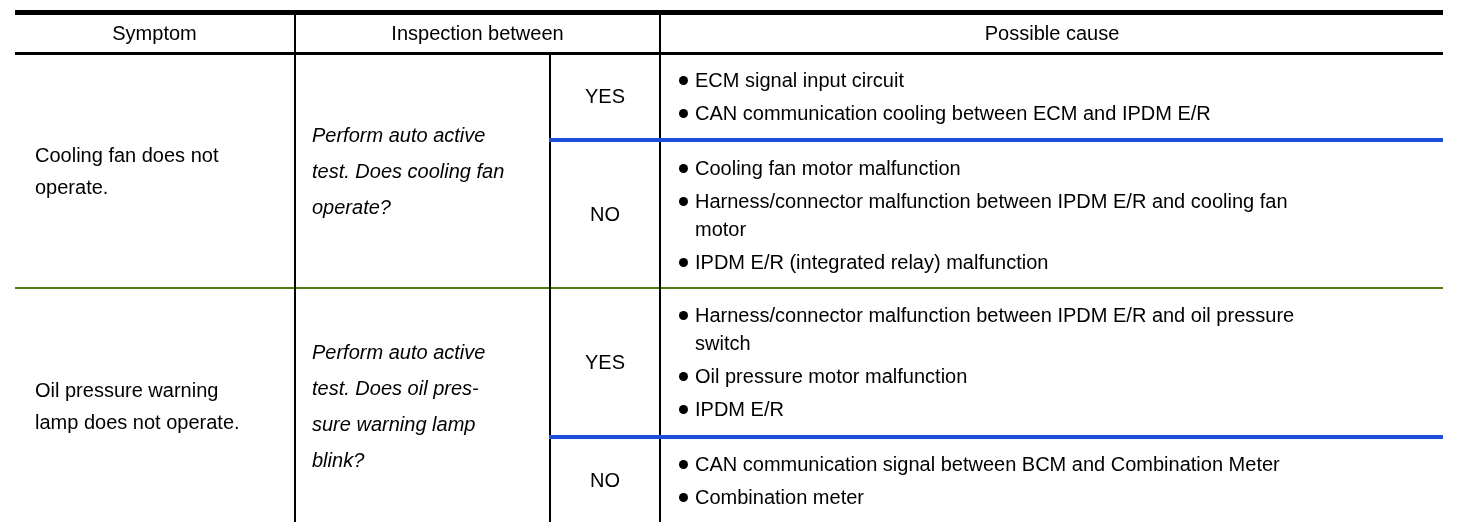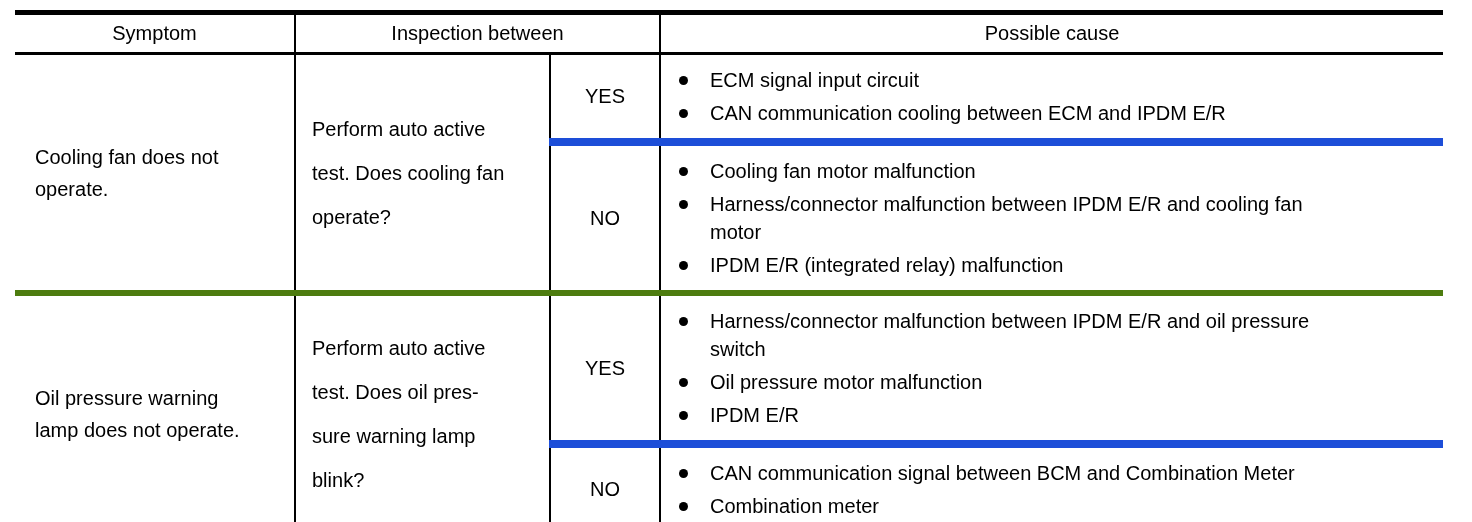--- a/index.html
+++ b/index.html
@@ -39,51 +39,52 @@
     border-bottom: 3px solid #000;
     padding: 0;
   }
   .bl  { border-left: 2px solid #000; }
 
   tr.r1yes { height: 81px; }
   tr.r1no  { height: 148px; }
   tr.r2yes { height: 149px; }
   tr.r2no  { height: 76px; }
 
-  tr.group-start > td { border-top: 6px solid #4d7c0f; }
-  td.sub-sep          { border-top: 8px solid #1d4ed8; }
+  tr.group-start > td { border-top: 2px solid #4d7c0f; }
+  td.sub-sep          { border-top: 4px solid #1d4ed8; }
 
   td { padding: 0; }
 
   td.symptom {
     vertical-align: middle;
     padding-left: 20px;
     padding-right: 8px;
     white-space: pre-line;
     line-height: 32px;
   }
   td.inspection {
     vertical-align: middle;
     padding-left: 16px;
     padding-right: 8px;
     white-space: pre-line;
-    line-height: 44px;
+    line-height: 36px;
+    font-style: italic;
   }
   td.answer {
     text-align: center;
     vertical-align: middle;
   }
   td.causes {
     vertical-align: middle;
     padding: 6px 10px 6px 18px;
   }
   .cause {
     display: flex;
     align-items: flex-start;
-    gap: 22px;
+    gap: 7px;
     margin: 5px 0;
     line-height: 28px;
   }
   .dot {
     flex: 0 0 auto;
     width: 9px;
     height: 9px;
     border-radius: 50%;
     background: #000;
     margin-top: 10px;

